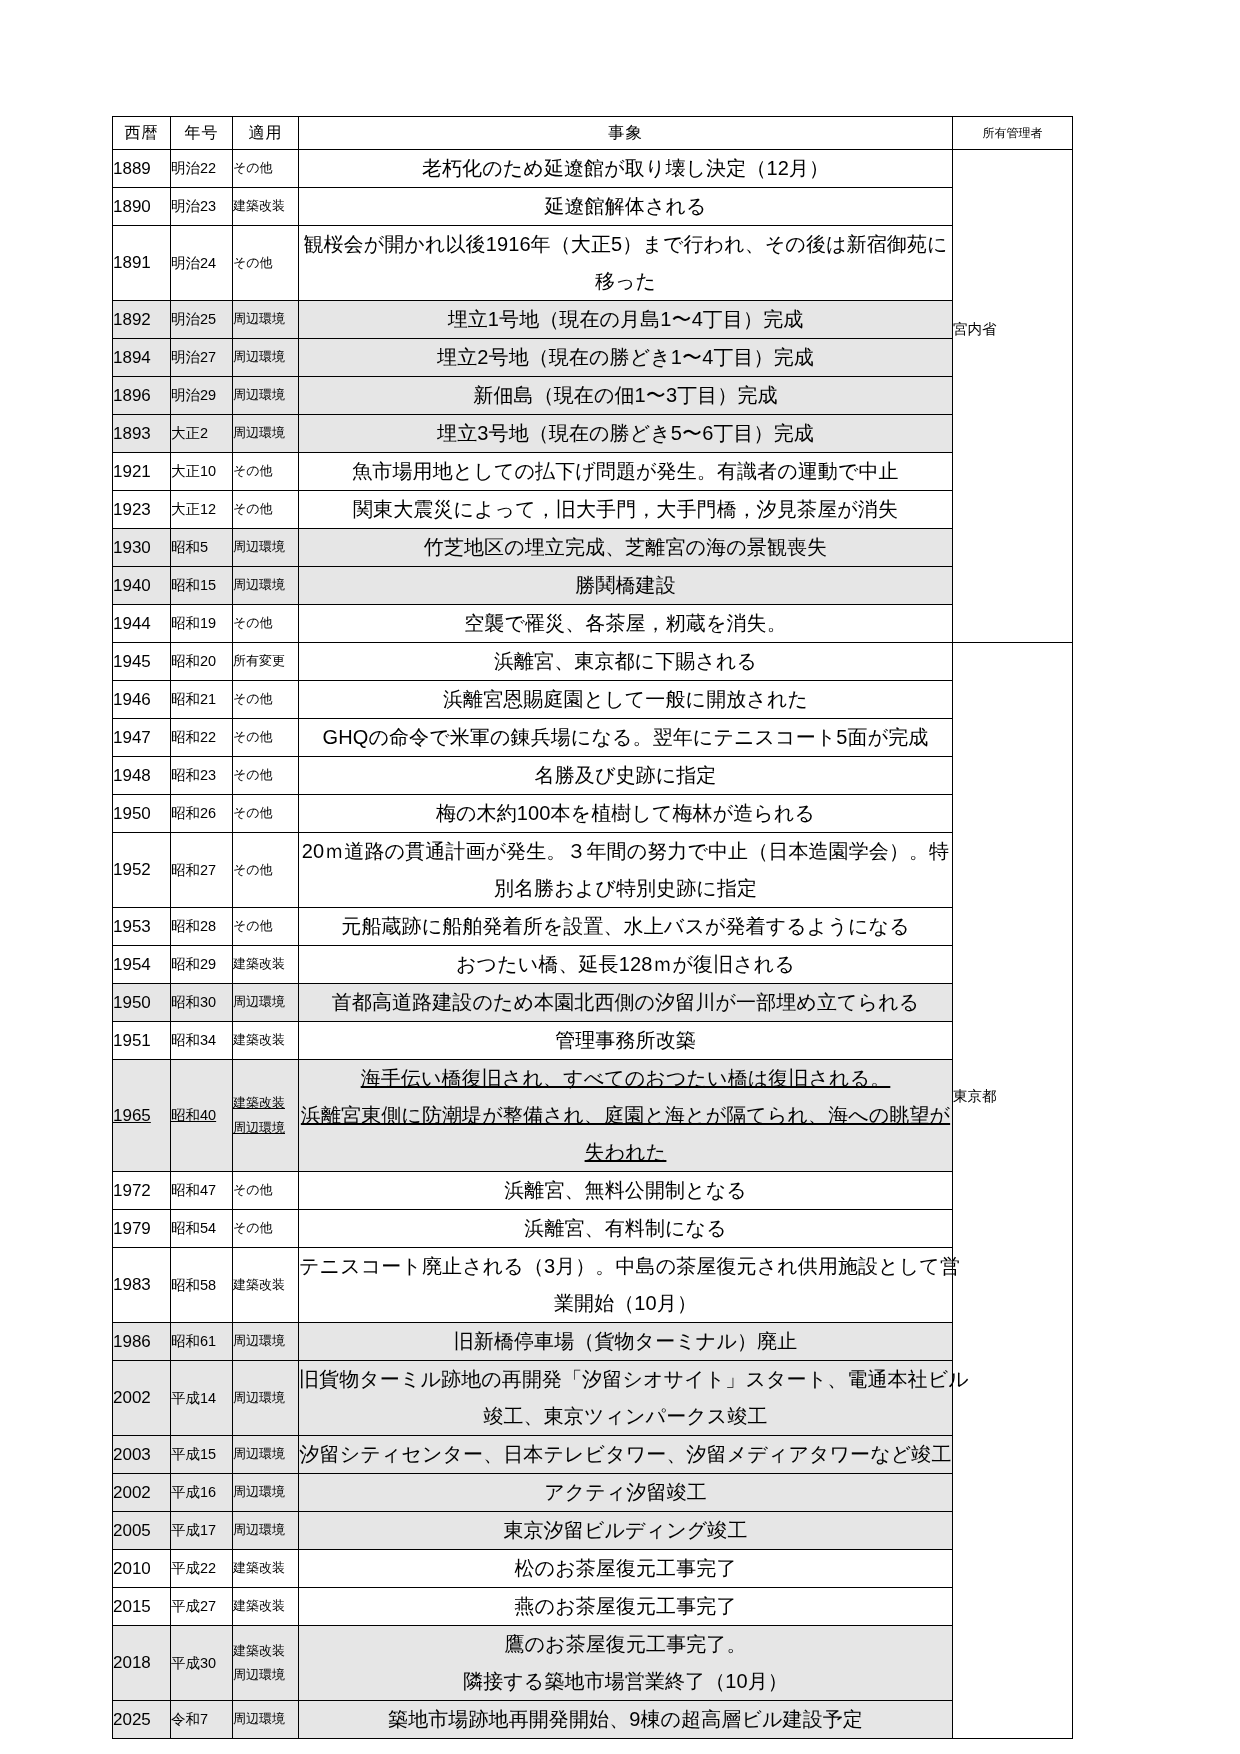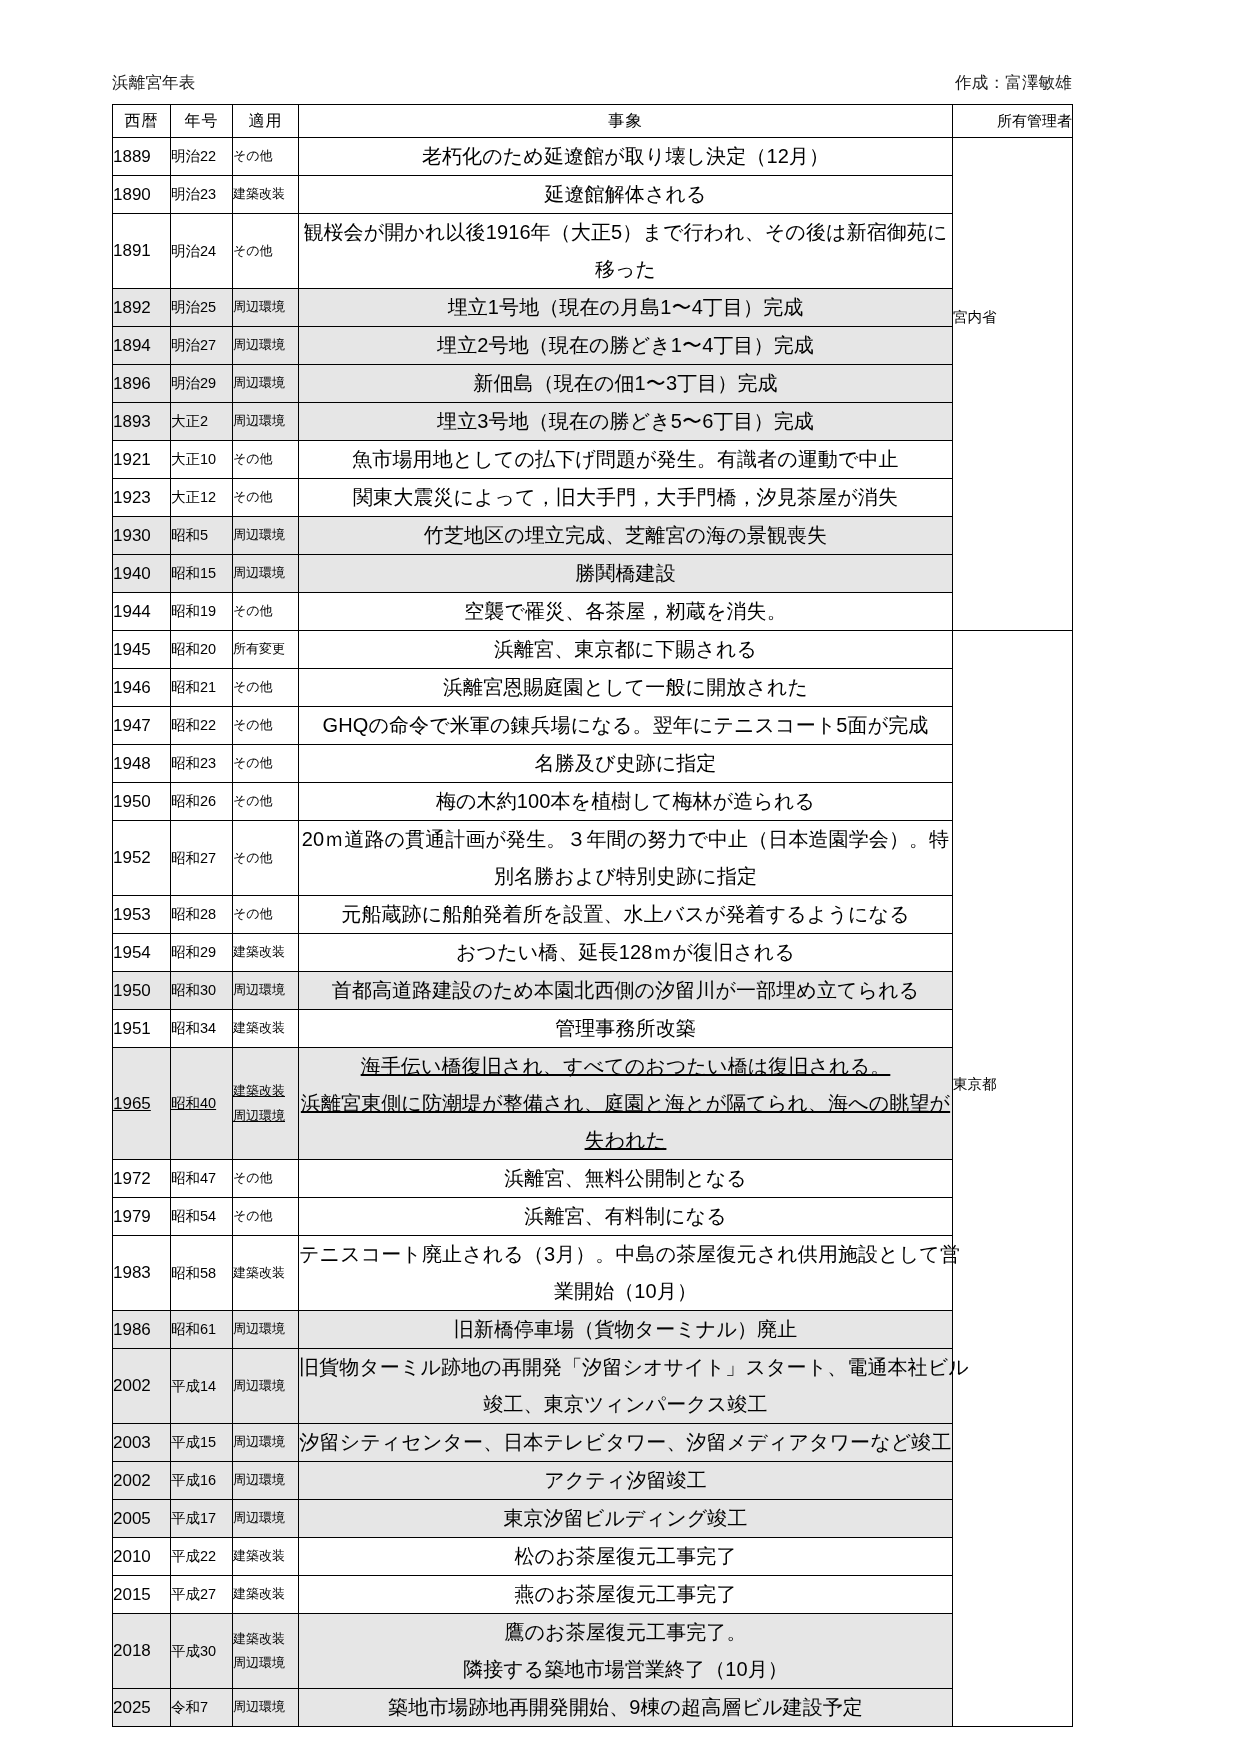--- a/index.html
+++ b/index.html
@@ -36,21 +36,21 @@
     font-size: 16.5px;
     letter-spacing: 0.2px;
   }
   .doc-author {
     font-size: 16.5px;
     letter-spacing: 0.2px;
   }
   table.chrono {
     position: absolute;
     left: 112px;
-    top: 104px;
+    top: 116px;
     border-collapse: collapse;
     table-layout: fixed;
     width: 960px;
     font-size: 15.5px;
     border-radius: 31px;
   }
   table.chrono td, table.chrono th {
     border: 1px solid #000000;
     padding: 0;
     vertical-align: middle;
@@ -64,21 +64,21 @@
   col.c-event   { width: 654px; }
   col.c-owner   { width: 120px; }
 
   thead td, thead th {
     text-align: center;
     height: 32px;
     font-size: 16px;
     letter-spacing: 1px;
   }
   thead .th-event { font-size: 16.5px; }
-  thead .th-owner { font-size: 15px; text-align: right; padding-left: 4px; letter-spacing: 0; }
+  thead .th-owner { font-size: 12px; text-align: center; padding-left: 4px; letter-spacing: 0; }
 
   td.year {
     text-align: left;
     font-size: 17px;
     letter-spacing: 0;
   }
   td.era {
     text-align: left;
     padding-left: 5px;
     font-size: 14.5px;
@@ -125,24 +125,20 @@
     white-space: nowrap;
   }
   .ev-line { display: block; white-space: nowrap; }
   .cat-line { display: block; white-space: nowrap; }
 </style>
 </head>
 <body>
 
 <div class="page">
 
-  <div class="header-bar">
-    <div class="doc-title">浜離宮年表</div>
-    <div class="doc-author">作成：富澤敏雄</div>
-  </div>
 
   <table class="chrono">
     <colgroup>
       <col class="c-year">
         <col class="c-era">
         <col class="c-cat">
         <col class="c-event">
         <col class="c-owner">
     </colgroup>
     <thead>

